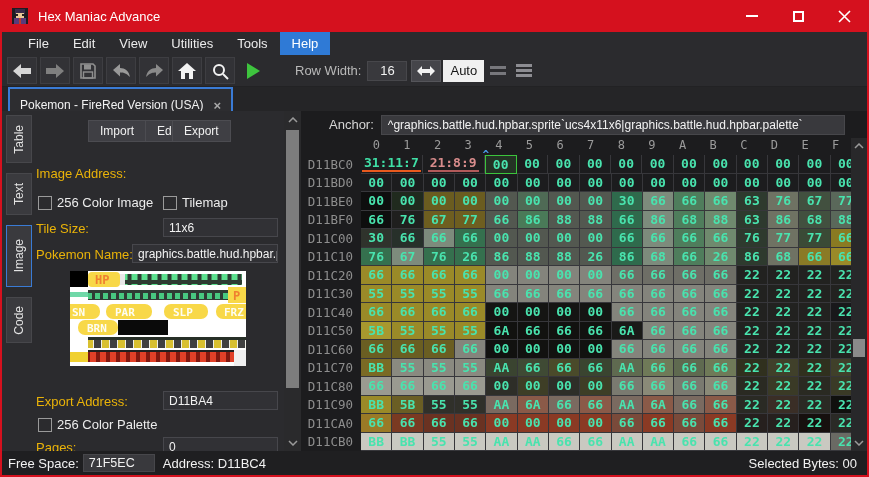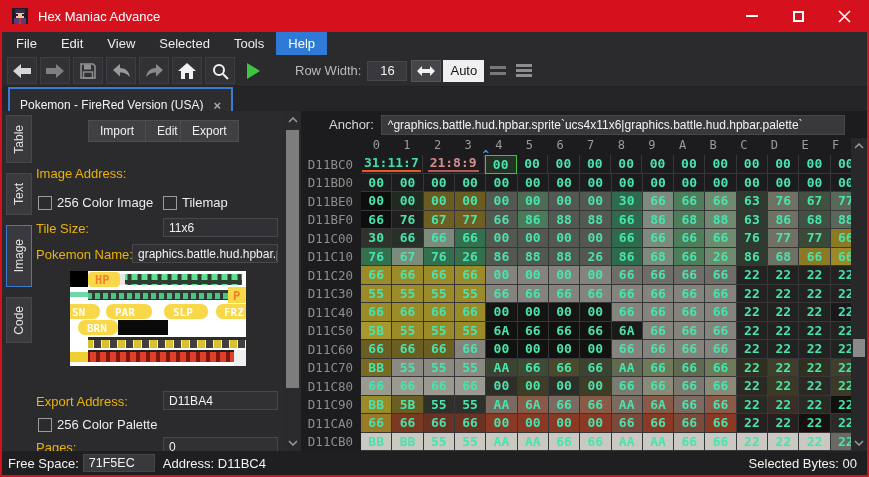--- a/index.html
+++ b/index.html
@@ -10,21 +10,21 @@
   
   .titlebar{height:32px;background:#d5111e;display:flex;align-items:center;flex:none;color:#fff;}
   .app-icon{width:20px;height:20px;margin:0 8px 0 8px;flex:none;}
   .title-text{font-size:13px;color:#fff;}
   .win-controls{margin-left:auto;display:flex;height:100%;}
   .win-btn{width:46px;height:100%;display:flex;align-items:center;justify-content:center;cursor:default;}
   .min-glyph{width:12px;height:2px;background:#fff;}
   .max-glyph{width:11px;height:11px;border:2px solid #fff;}
 
   
-  .menubar{height:23px;background:#2b2b2e;display:flex;align-items:stretch;flex:none;padding-left:2px;}
+  .menubar{height:23px;background:#2b2b2e;display:flex;align-items:stretch;flex:none;padding-left:14px;}
   .menu-item{padding:0 12px;display:flex;align-items:center;font-size:13px;color:#ececec;}
   .menu-item.active{background:#2f7ad6;color:#fff;}
 
   
   .toolbar{height:32px;background:#2b2b2e;display:flex;align-items:center;flex:none;padding-left:5px;border-bottom:1px solid #222224;}
   .tb-btn{width:30px;height:27px;margin-right:3px;background:#323236;border:1px solid #3e3e42;display:flex;align-items:center;justify-content:center;flex:none;}
   .tb-btn.flat{background:transparent;border-color:transparent;}
   .tb-label{color:#b9b9b9;font-size:13px;margin:0 6px 0 24px;}
   .tb-num{width:40px;height:20px;background:#39393d;border:1px solid #47474b;color:#f2f2f2;font-size:13px;
     display:flex;align-items:center;justify-content:center;}
@@ -132,21 +132,21 @@
     <div class="menu-item">
         <span>File</span>
       </div>
     <div class="menu-item">
         <span>Edit</span>
       </div>
     <div class="menu-item">
         <span>View</span>
       </div>
     <div class="menu-item">
-        <span>Selected</span>
+        <span>Utilities</span>
       </div>
     <div class="menu-item">
         <span>Tools</span>
       </div>
     <div class="menu-item active">
         <span>Help</span>
       </div>
   </div>
 
   <div class="toolbar">
@@ -236,21 +236,21 @@
         <div class="side-tab active">
             <span>Image</span>
           </div>
         <div class="side-tab" style="height:46px">
             <span>Code</span>
           </div>
       </div>
 
       <div class="form-btn" style="left:86px">Import</div>
       <div class="form-btn" style="left:143px">Edit</div>
-      <div class="form-btn" style="left:178px">Export</div>
+      <div class="form-btn" style="left:170px">Export</div>
 
       <div class="fld-label" style="left:34px;top:55px">Image Address:</div>
 
       <div class="chk" style="left:36px;top:84px">
         <span class="box"></span>
         <span>256 Color Image</span>
       </div>
       <div class="chk" style="left:161px;top:84px">
         <span class="box"></span>
         <span>Tilemap</span>

